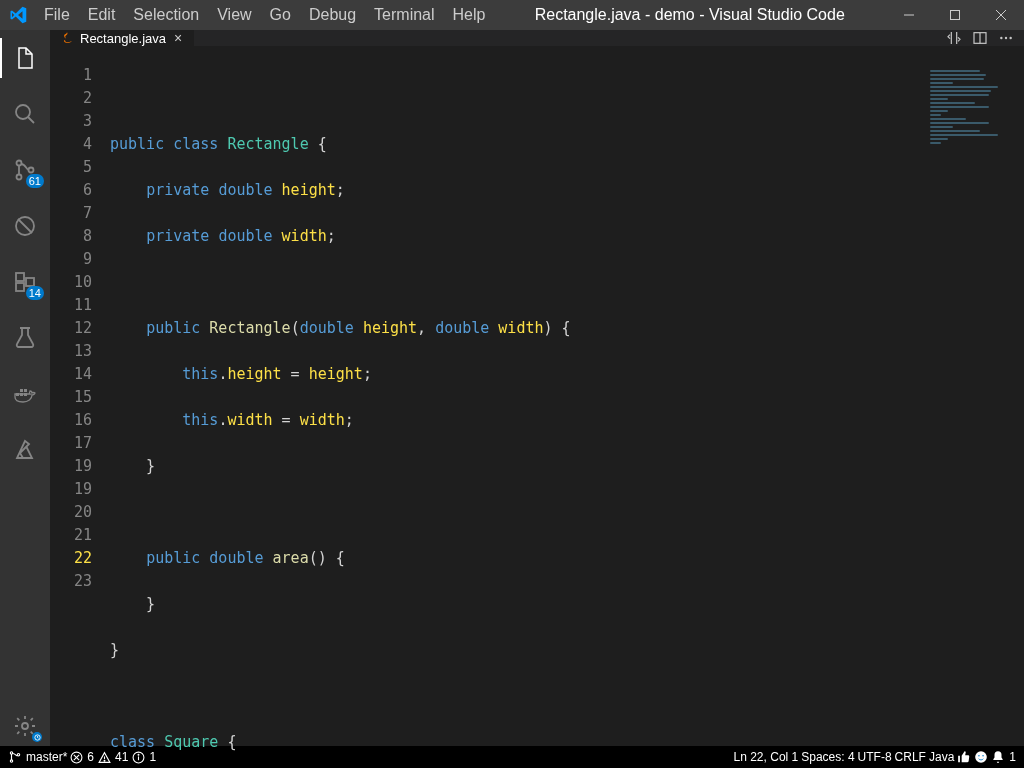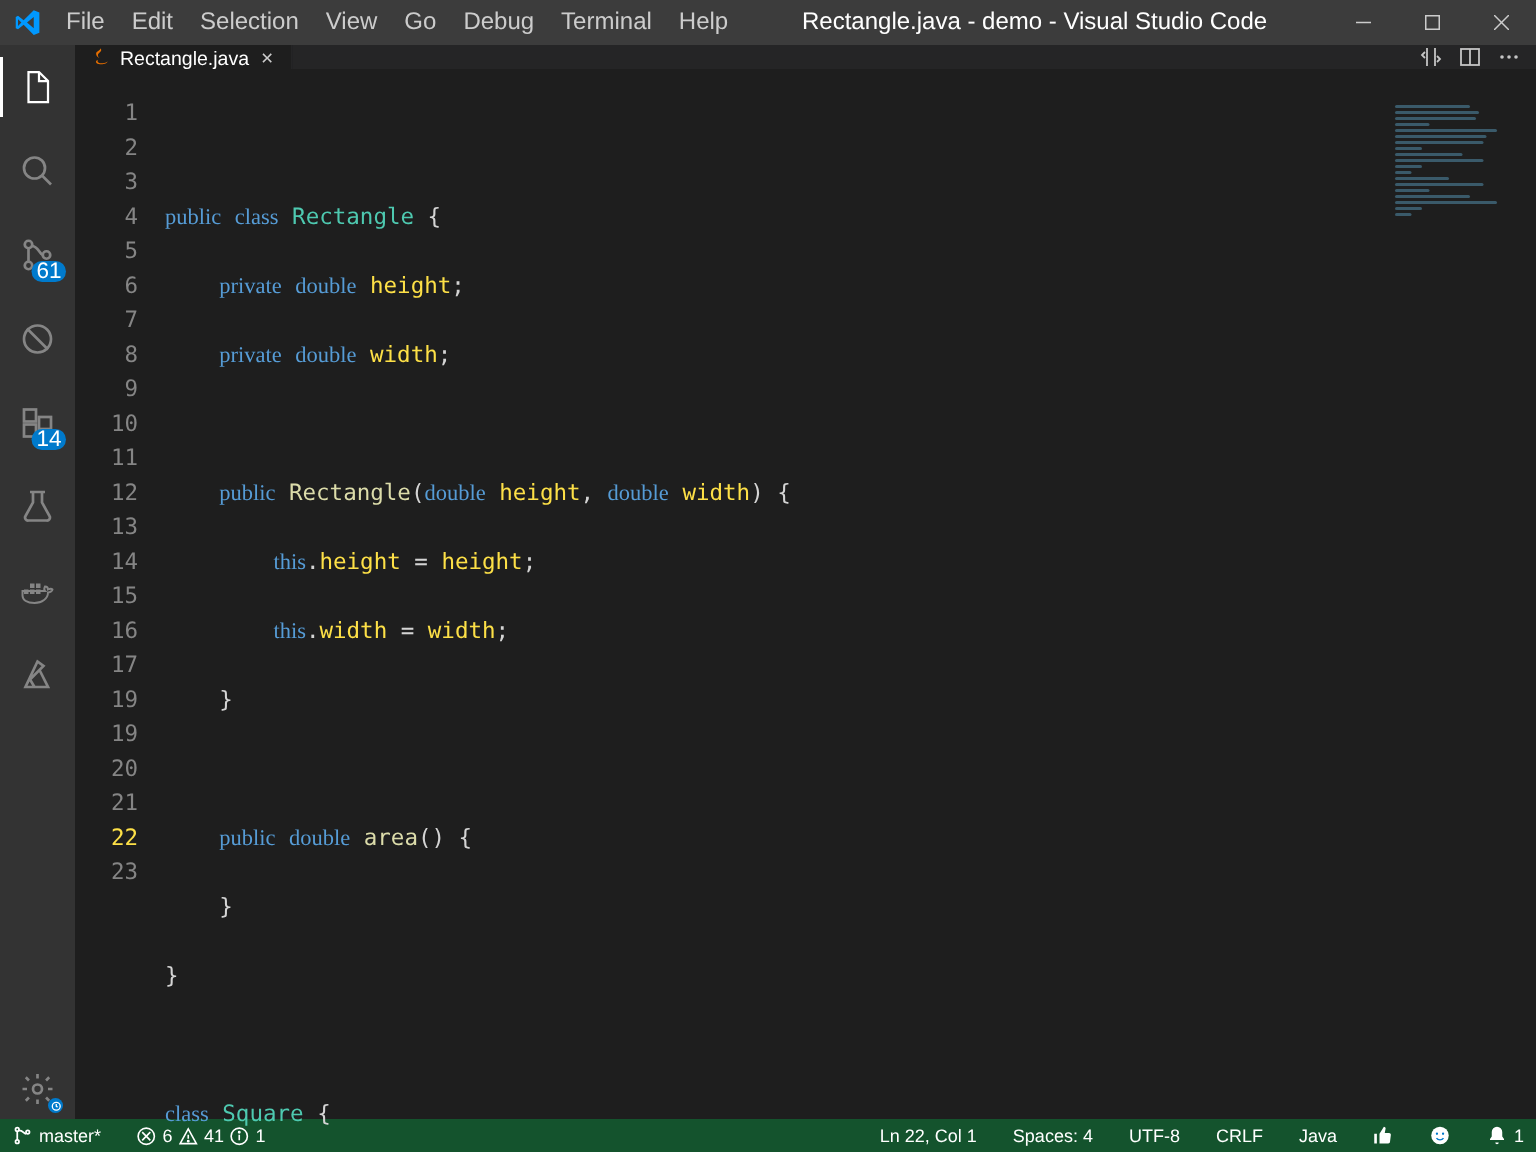--- a/index.html
+++ b/index.html
@@ -9,42 +9,42 @@
 .tb-menu { display:flex; gap:2px; }
 .tb-menu span { padding:4px 8px; cursor:default; }
 .tb-title { flex:1; text-align:center; color:#ffffff; }
 .tb-ctrls { display:flex; }
 .tb-ctrls div { width:46px; height:30px; display:flex; align-items:center; justify-content:center; }
 .body { display:flex; height:716px; }
 .activitybar { width:50px; background:#333333; display:flex; flex-direction:column; align-items:center; padding-top:8px; gap:16px; }
 .ab-item { width:50px; height:40px; display:flex; align-items:center; justify-content:center; position:relative; color:#858585; }
 .ab-item.active { color:#fff; }
 .ab-item.active::before { content:""; position:absolute; left:0; top:0; bottom:0; width:2px; background:#fff; }
-.badge { position:absolute; bottom:2px; right:6px; background:#007acc; color:#fff; border-radius:10px; font-size:15px; min-width:16px; height:14px; line-height:14px; text-align:center; padding:0 3px; }
+.badge { position:absolute; bottom:2px; right:6px; background:#007acc; color:#fff; border-radius:10px; font-size:11px; min-width:16px; height:14px; line-height:14px; text-align:center; padding:0 3px; }
 .ab-spacer { flex:1; }
 .editor-area { flex:1; display:flex; flex-direction:column; background:#1e1e1e; position:relative;gap:12px; }
 .tabbar { height:36px; background:#252526; display:flex; align-items:stretch; }
 .tab { display:flex; align-items:center; background:#1e1e1e; padding:0 10px; gap:6px; font-size:13px; color:#fff; border-right:1px solid #252526; }
 .tab .ticon { width:14px; height:14px; display:flex; align-items:center; justify-content:center; }
 .tab-close { color:#ccc; font-size:14px; padding:0 2px; }
 .tabbar-actions { margin-left:auto; display:flex; align-items:center; gap:10px; padding-right:10px; color:#c5c5c5; }
 .editor { flex:1; display:flex; font-family:Consolas,monospace; font-size:15px; line-height:23px; position:relative; }
 .gutter { width:60px; text-align:right; color:#858585; padding:6px 18px 0 0; user-select:none; }
 .code { flex:1; padding:6px 0 0 0; white-space:pre; color:#d4d4d4; position:relative; }
 .ln { height:23px; }
 .code .ln { position:relative; }
-.k { color:#569cd6;font-family:Liberation Serif, serif; }    
+.k { color:#569cd6; }    
 .t { color:#4ec9b0; }    
 .m { color:#dcdcaa; }    
 .v { color:#fde047; }
 .minimap { position:absolute; top:36px; right:0; width:100px; height:680px; background:#1e1e1e; pointer-events:none; }
 .mini-lines { position:absolute; top:4px; right:4px; width:90px; }
 .mini-lines div { height:2px; margin-bottom:2px; background:#3a5a6a; border-radius:1px; }
 @keyframes blink { 50% { opacity:0; } }
-.statusbar { height:22px; background:#14532d; color:#fff; display:flex; align-items:center; font-size:12px; padding:0 8px; gap:24px; }
+.statusbar { height:22px; background:#000000; color:#fff; display:flex; align-items:center; font-size:12px; padding:0 8px; gap:3px; }
 .statusbar .grp { display:flex; align-items:center; gap:4px; }
 .statusbar .spacer { flex:1; }
 svg { display:block; }
 </style>
 </head>
 <body>
 
 <div class="titlebar">
   <div class="tb-icon">
     <svg width="18" height="18" viewBox="0 0 24 24">

